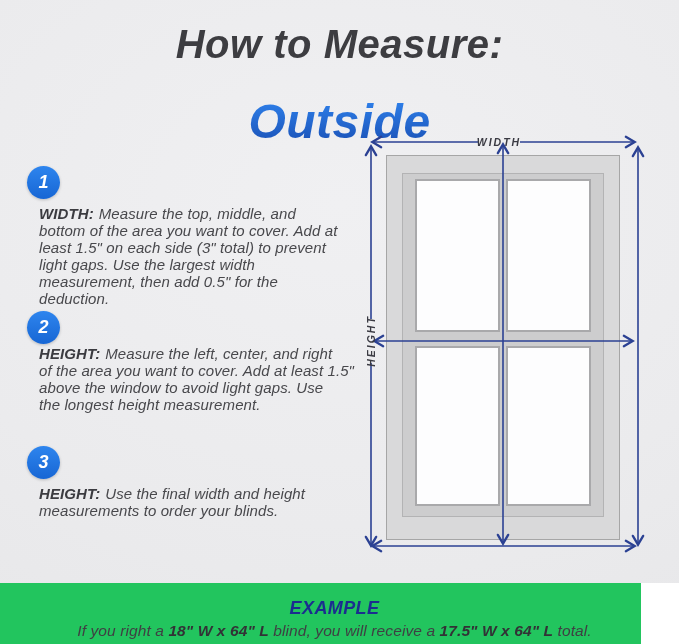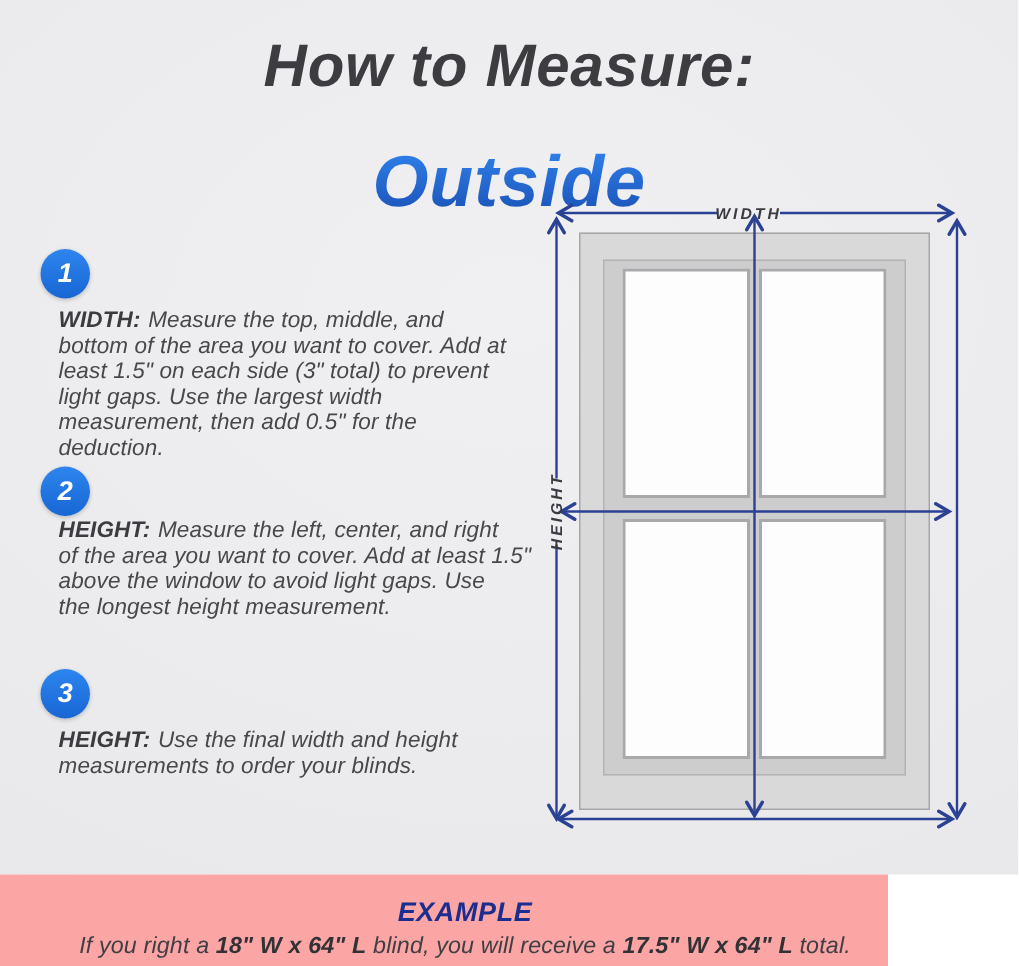--- a/index.html
+++ b/index.html
@@ -43,21 +43,21 @@
   .window-sash { position:absolute; top:17px; left:15px; right:15px; bottom:22px;
     background:#cdcdce; border:1px solid #b3b3b4; }
   .pane-grid { position:absolute; left:28px; top:23px; right:28px; bottom:33px;
     display:grid; grid-template-columns:1fr 1fr; grid-template-rows:154fr 161fr;
     column-gap:6px; row-gap:14px; }
   .pane { background:#fdfdfe; border:2px solid #a9a9ab; }
   .arrow-svg { position:absolute; inset:0; }
   .dim-label { fill:#3a3a42; font-size:10.5px; font-weight:600; letter-spacing:2px; }
 
   
-  .footer { position:absolute; top:583px; left:0; width:592px; height:61px; background:#fca5a5; text-align:center;padding-left:28px; }
+  .footer { position:absolute; top:583px; left:0; width:641px; height:61px; background:#22c55e; text-align:center;padding-left:28px; }
   .example-heading { margin-top:15px; font-size:18px; font-weight:700; color:#1b2d8f; letter-spacing:0.4px; }
   .example-line { margin-top:3px; font-size:15.5px; color:#3f3f43; letter-spacing:0.1px; }
   .example-bold { font-weight:700; color:#323236; }
 </style>
 </head>
 <body>
 
 <div class="canvas">
   <div class="gray-bg"></div>
 

